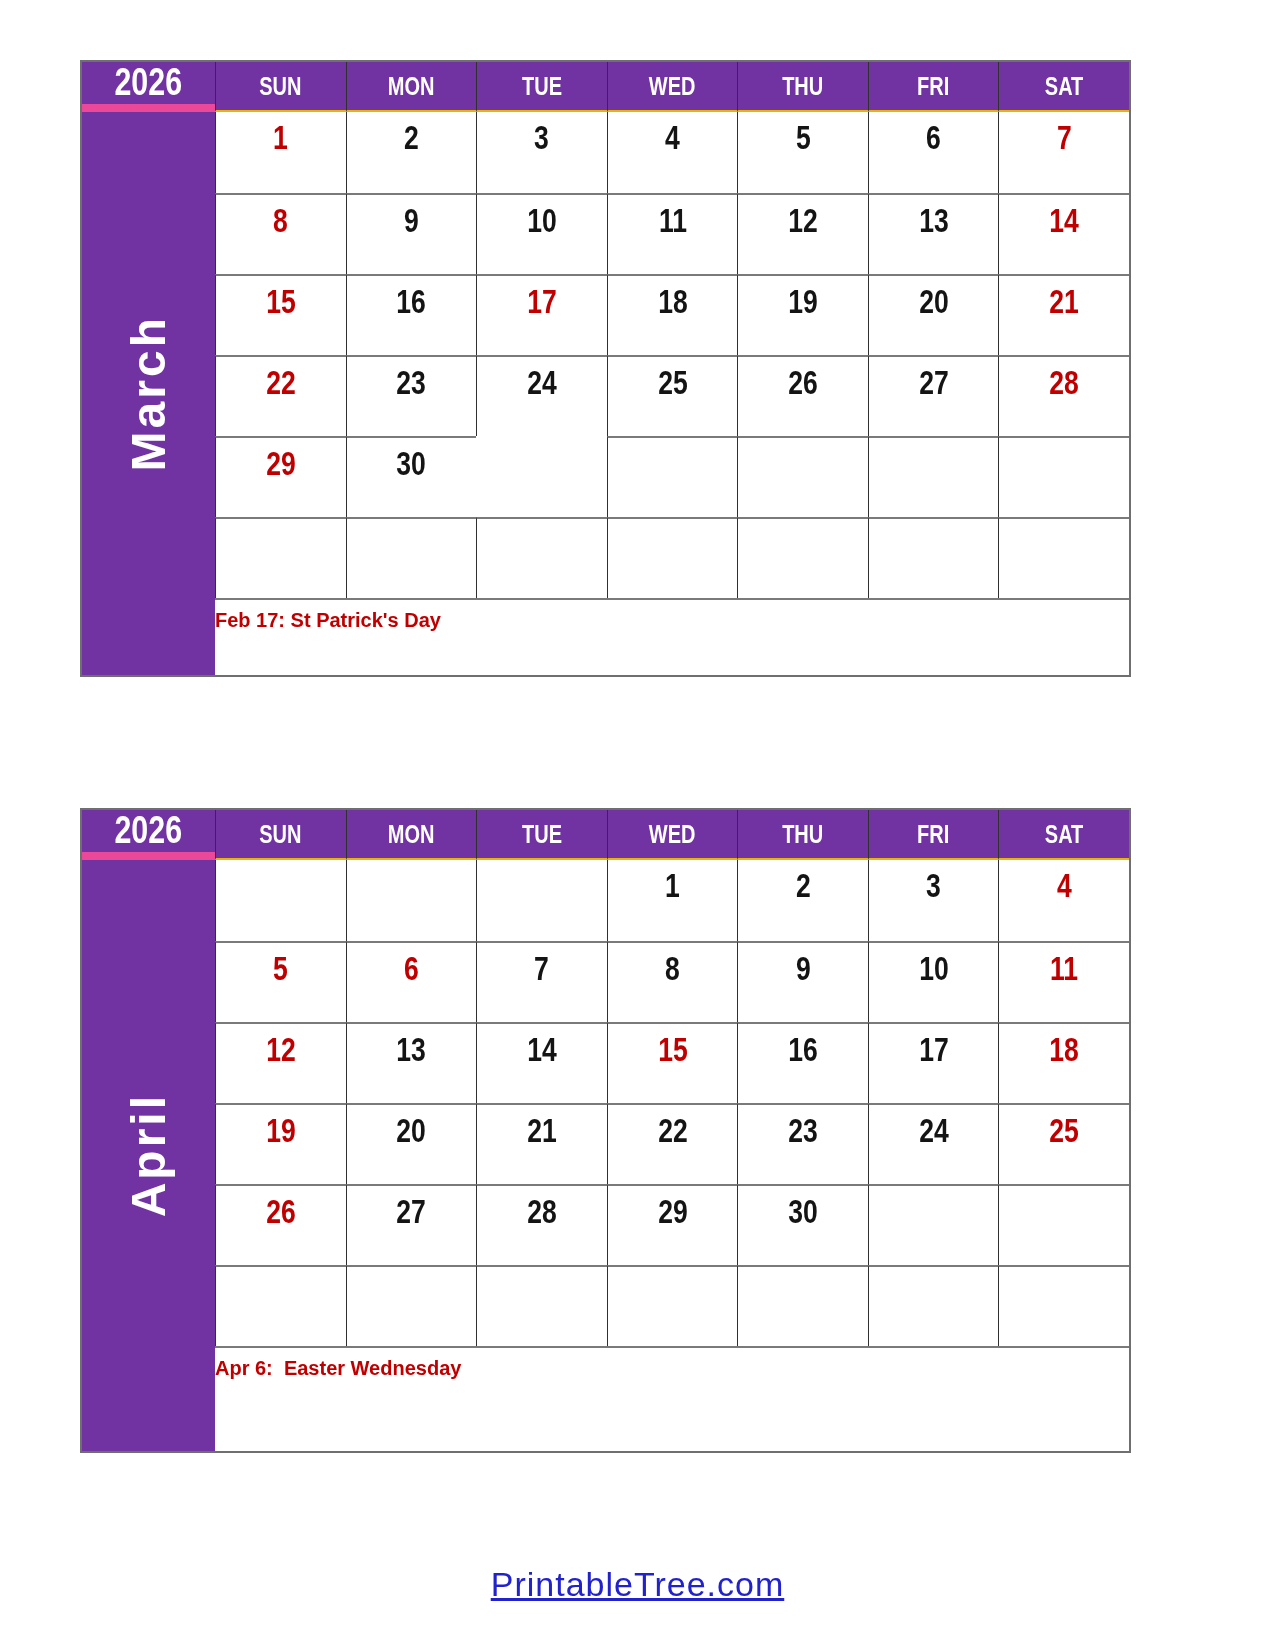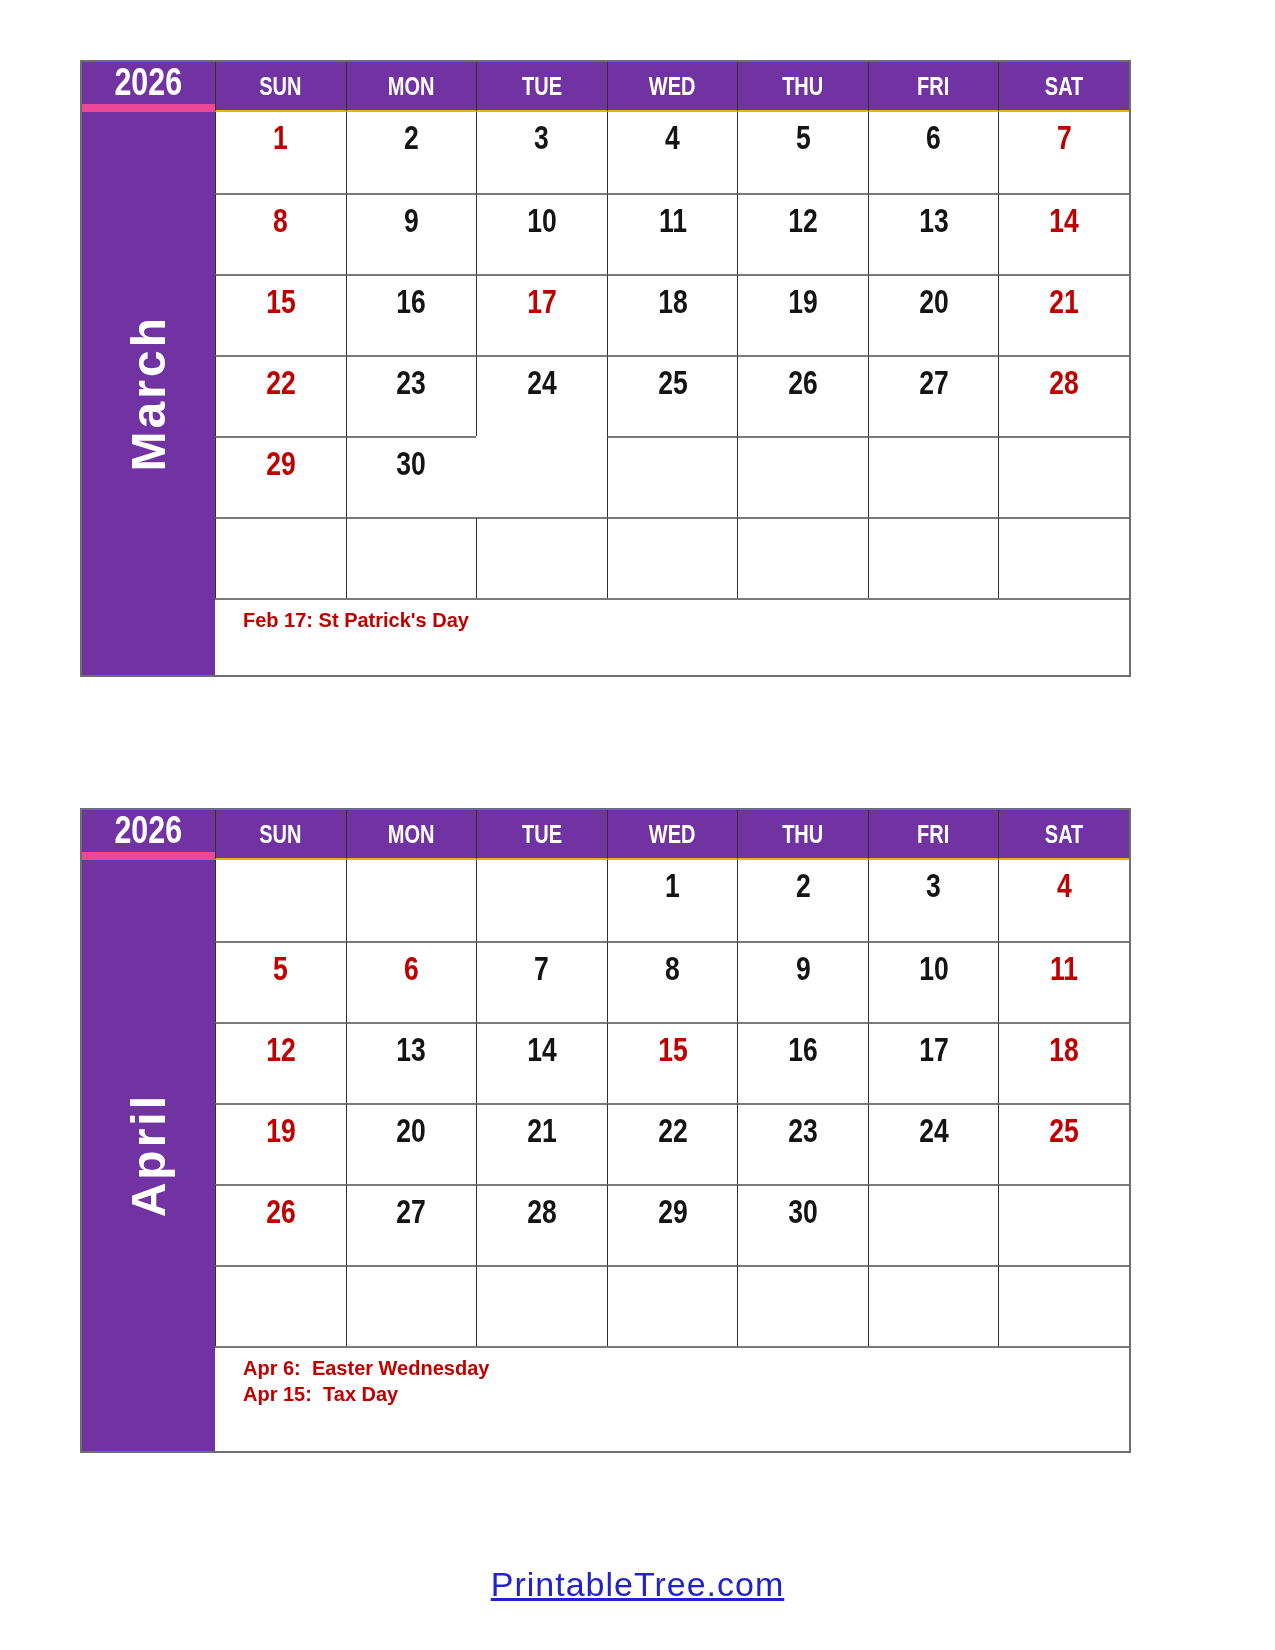--- a/index.html
+++ b/index.html
@@ -66,21 +66,21 @@
     display: inline-block; transform: scaleX(0.78);
     line-height: 1.1;
   }
   .day.red .num { color: var(--red); }
 
   .cond { display: inline-block; transform: scaleX(0.8); }
 
   .notes {
     grid-column: 2 / 9; grid-row: 8;
     border-top: 2px solid #7a7a7a;
-    padding: 7px 0 0 28px;
+    padding: 7px 0 0 0;
     background: #ffffff;
   }
   .note {
     color: var(--red);
     font-weight: bold;
     font-size: 20px;
     line-height: 1.32;
     white-space: pre-wrap;
   }
 
@@ -400,19 +400,18 @@
         <span class="num"></span>
       </div>
       <div class="day rt" style="grid-area: 7 / 7;">
         <span class="num"></span>
       </div>
       <div class="day rt" style="grid-area: 7 / 8;">
         <span class="num"></span>
       </div>
       <div class="notes">
         <div class="note">Apr 6:  Easter Wednesday</div>
-        <div class="note">Apr 15:  Tax Day</div>
       </div>
     </section>
   <div class="site-footer">
     <a href="#" class="site-link">PrintableTree.com</a>
   </div>
 </div>
 
 </body></html>

